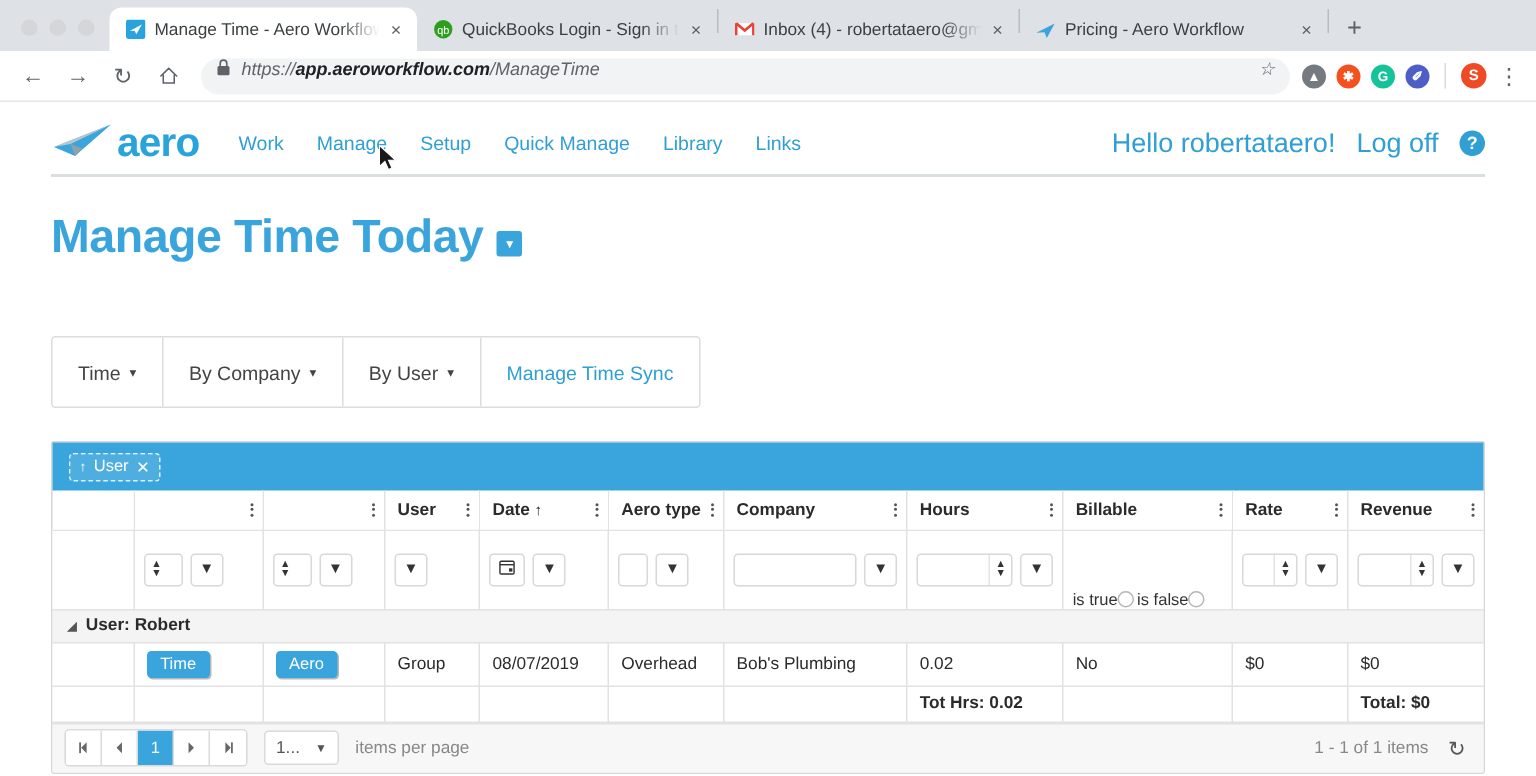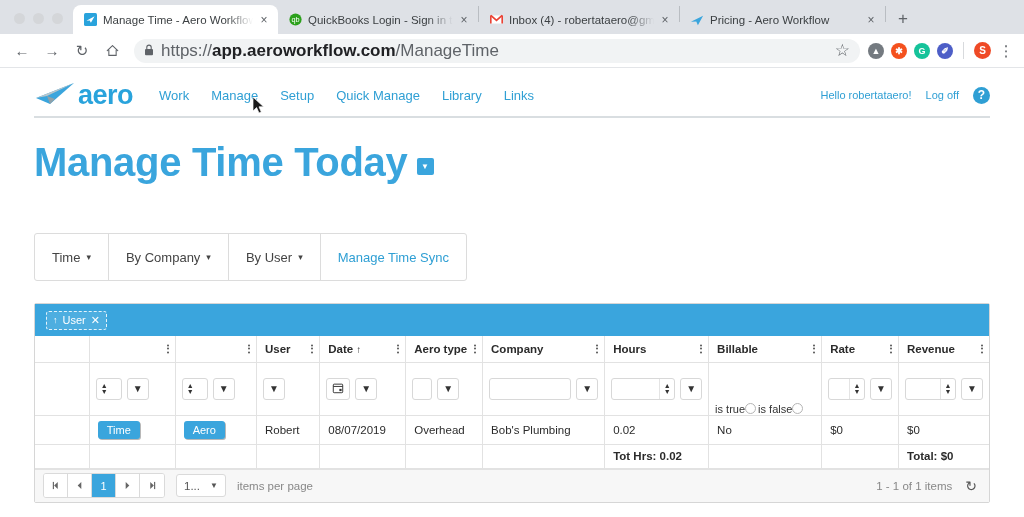--- a/index.html
+++ b/index.html
@@ -77,26 +77,26 @@
     width: 28px; height: 28px;
     display: flex; align-items: center; justify-content: center;
     color: #5f6368; font-size: 15px; flex: none;
   }
   .omnibox {
     flex: 1;
     height: 24px;
     background: #f1f3f4;
     border-radius: 13px;
     display: flex;
-    align-items: center;
     padding: 0 10px;
     margin: 0 6px;
-    font-size: 17px;
+    font-size: 12px;
     color: #202124;
     gap: 7px;
+    font-style: italic;
   }
   .url-scheme { color: #5f6368; }
   .url-host { color: #202124; font-weight: bold; }
   .url-path { color: #5f6368; }
   .ext-icons { display:flex; align-items:center; gap: 7px; padding-right: 2px;}
   .ext { width: 16px; height:16px; border-radius: 50%; display:flex; align-items:center; justify-content:center; font-size:9px; color:#fff; font-weight:bold;}
   .vsep { width:1px; height:17px; background:#d8dadd; margin: 0 3px;}
 
   
   .app { width: 1024px; background: #fff; padding: 0 34px; }
@@ -105,29 +105,29 @@
     display: flex; align-items: center;
     height: 50px;
     border-bottom: 2px solid #d9dee1;
     padding-top: 6px;
   }
   .brand { display: flex; align-items: center; margin-right: 26px; }
   .brand-text { font-size: 27px; font-weight: bold; color: #29a3dc; letter-spacing: -0.5px; margin-left: 2px;}
   .nav { display: flex; align-items: center; gap: 22px; }
   .nav a { font-size: 13px; color: #2f9fd4; text-decoration: none; }
   .header-right { margin-left: auto; display: flex; align-items: center; gap: 14px; }
-  .header-right a { font-size: 11px; color: #2f9fd4; text-decoration: none; }
+  .header-right a { font-size: 18px; color: #2f9fd4; text-decoration: none; }
   .help-icon {
     width: 17px; height: 17px; border-radius: 50%;
     background: #2f9fd4; color: #fff; font-size: 12px; font-weight: bold;
     display: flex; align-items: center; justify-content: center;
   }
 
   .page-title-row { display: flex; align-items: center; gap: 9px; padding: 22px 0 0 0; position: relative;}
-  .page-title { font-size: 40px; font-weight: bold; color: #3aa5dd; letter-spacing: -0.3px; }
+  .page-title { font-size: 31px; font-weight: bold; color: #3aa5dd; letter-spacing: -0.3px; }
   .title-caret {
     width: 17px; height: 17px; background: #3aa5dd; border-radius: 2px;
     display: flex; align-items: center; justify-content: center;
     color: #fff; font-size: 8px; margin-top: 8px;
   }
   .cursor {
     position: absolute; left: 218px; top: -22px;
     width: 0; height: 0;
   }
   .cursor svg { display: block; }
@@ -632,30 +632,35 @@
             <div class="fwrap">
               <div class="fbox" style="flex:1">
                 <span style="flex:1"></span>
                 <span class="spin spinsep">▲<br>▼</span>
               </div>
               <div class="fbtn">▼</div>
             </div>
           </td>
         </tr>
 
+        <tr class="group-row">
+          <td colspan="11">
+            <span class="gtri">◢</span><span>User: Robert</span>
+          </td>
+        </tr>
 
         <tr class="data">
           <td></td>
           <td>
             <span class="pill">Time</span>
           </td>
           <td>
             <span class="pill">Aero</span>
           </td>
-          <td>Robert</td>
+          <td>Group</td>
           <td>08/07/2019</td>
           <td>Overhead</td>
           <td>Bob's Plumbing</td>
           <td>0.02</td>
           <td>No</td>
           <td>$0</td>
           <td>$0</td>
         </tr>
 
 

